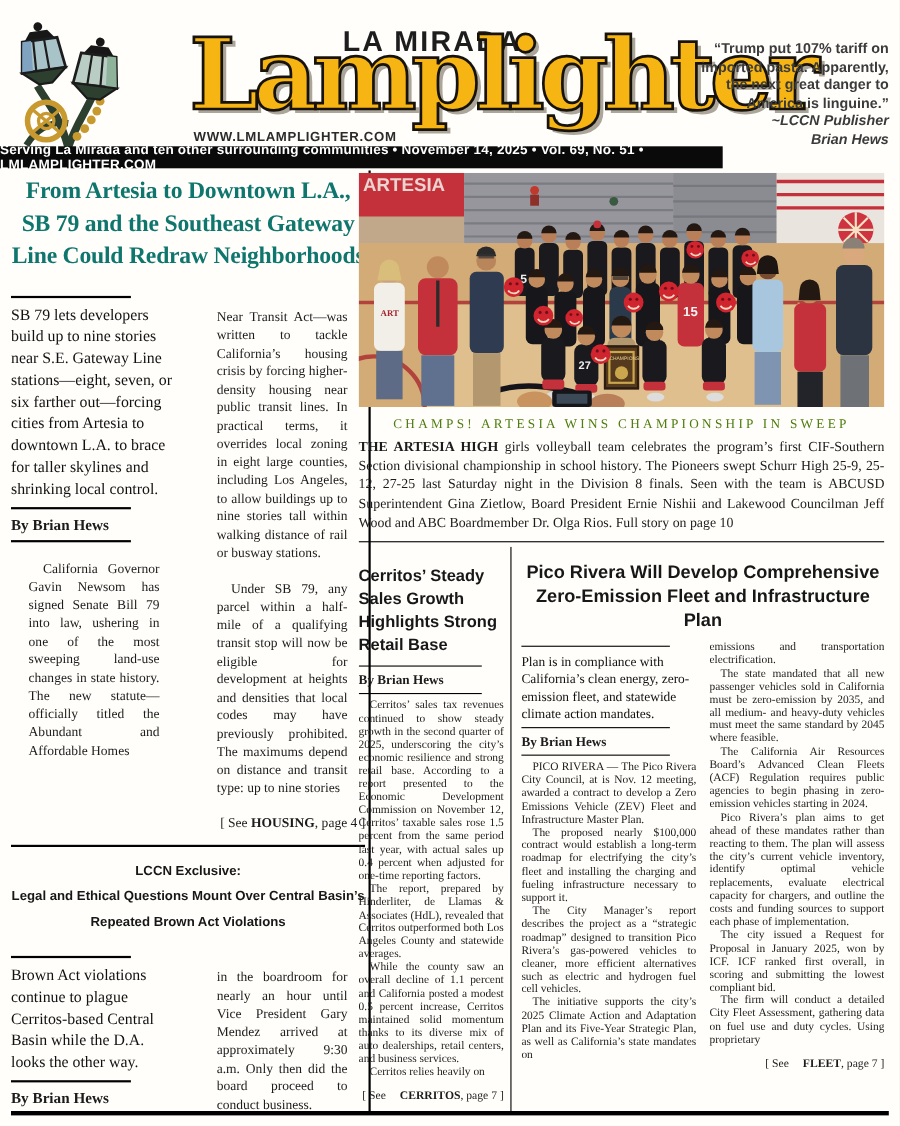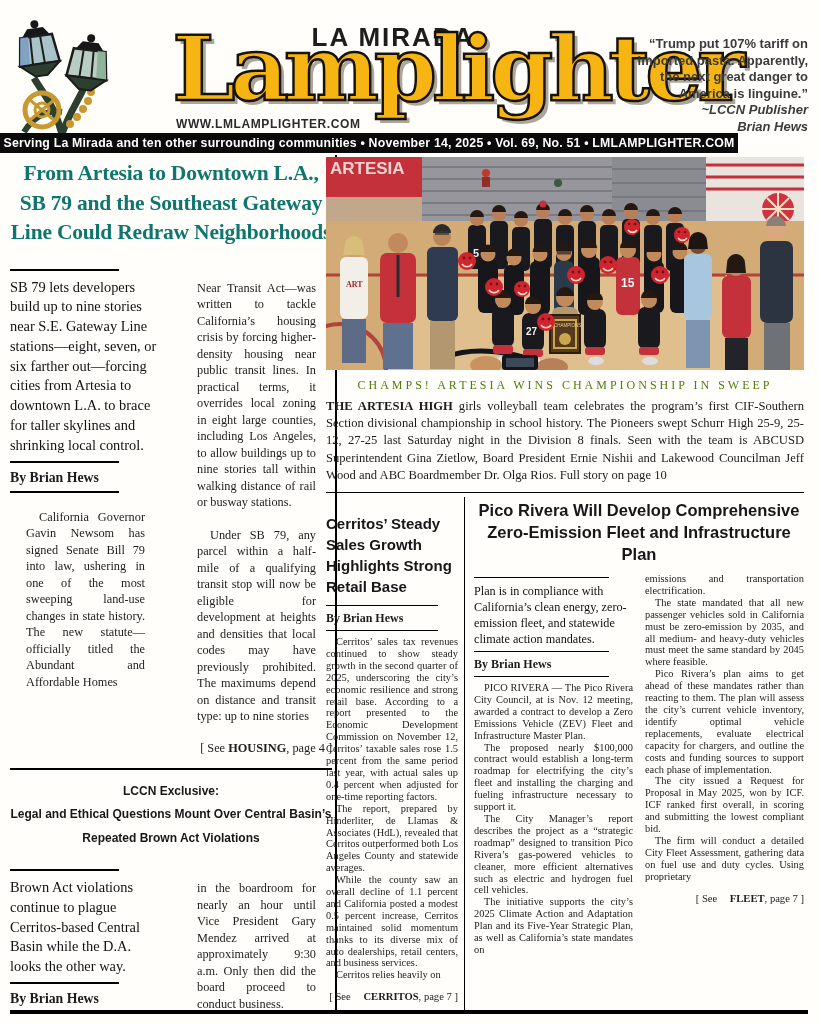--- a/index.html
+++ b/index.html
@@ -13,21 +13,21 @@
   .nameplate{position:absolute;left:146px;top:18px;width:620px;text-align:center;
              font-family:"DejaVu Serif",serif;font-weight:700;font-size:90px;line-height:100px;
              color:#f6b513;-webkit-text-stroke:2.5px #17130c;letter-spacing:-5px;
              text-shadow:4px 4px 0 rgba(45,35,8,.40);}
   .site-url{position:absolute;left:176px;top:117px;font-family:"Liberation Sans",sans-serif;
             font-weight:600;font-size:12px;letter-spacing:.6px;color:#2b2b2b;}
   .pub-quote{position:absolute;right:10px;top:36px;width:182px;text-align:right;
              font-family:"Liberation Sans",sans-serif;font-weight:700;font-size:13px;line-height:16.5px;color:#3b3b3b;}
   .pub-quote .attr{font-style:italic;}
   
-  .banner{position:absolute;left:0;top:133px;width:738px;height:20px;background:#0a0a0a;
+  .banner{position:absolute;left:0;top:133px;width:657px;height:20px;background:#0a0a0a;
           display:flex;align-items:center;justify-content:center;
           font-family:"Liberation Sans",sans-serif;font-weight:700;font-size:12.3px;color:#fff;letter-spacing:.2px;}
   
   .vrule-left{position:absolute;left:335px;top:155px;width:1.5px;height:857px;background:#000;}
   .bottom-rule{position:absolute;left:10px;top:1010px;width:798px;height:4px;background:#000;}
   
   .left-block{position:absolute;left:10px;top:157px;width:322px;height:853px;overflow:hidden;}
   .hl-1{font-family:Liberation Serif, serif;font-weight:700;font-size:21.5px;line-height:29.5px;
         letter-spacing:-.2px;text-align:center;color:#0f766e;margin:2px 0 16px;}
   .cols{display:flex;gap:20px;}
@@ -48,21 +48,21 @@
   .champs-head{margin-top:8px;text-align:center;font-family:"Liberation Serif",serif;
                font-size:12px;letter-spacing:3px;color:#4d7c0f;font-weight:400;}
   .caption{margin-top:5px;font-size:12.6px;line-height:17.2px;text-align:justify;}
   .caption b{font-weight:700;}
   .row-rule{border-top:1.5px solid #000;margin:8px 0 0;}
   .stories-row{display:flex;margin-top:4px;height:528px;overflow:hidden;}
   .col-a{width:132px;padding-right:6px;}
   .pico-wrap{flex:1;border-left:1.5px solid #000;padding-left:9px;}
   .hl-c{font-family:"Liberation Sans",sans-serif;font-weight:700;font-size:15px;line-height:21px;color:#171717;margin:16px 0 8px;}
   .hl-p{font-family:"Liberation Sans",sans-serif;font-weight:700;font-size:16.5px;line-height:22px;
-        text-align:center;color:#171717;margin:2px 0 8px;}
+        text-align:center;color:#171717;margin:12px 0 8px;}
   .tag-rule-sm{border-top:1.6px solid #000;width:85%;margin:4px 0 5px;}
   .deck-sm{font-size:12.2px;line-height:16px;color:#111;}
   .byline-sm{font-weight:700;font-size:12px;margin:1px 0;}
   .body-sm p{margin:0;font-size:10.4px;line-height:11.9px;text-align:justify;text-indent:10px;}
   .body-sm p.cont{text-indent:0;}
   .jump-sm{margin-top:10px;text-align:right;font-size:10.6px;}
   .jump-sm b{font-weight:700;padding-left:10px;}
   .pico-cols{display:flex;gap:12px;}
   .pico-col{flex:1;}
 </style>
@@ -456,22 +456,23 @@
                 <p>The City Manager’s report describes the project as a “strategic roadmap” designed to transition Pico Rivera’s gas-powered vehicles to cleaner, more efficient alternatives such as electric and hydrogen fuel cell vehicles.</p>
                 <p>The initiative supports the city’s 2025 Climate Action and Adaptation Plan and its Five-Year Strategic Plan, as well as California’s state mandates on</p>
               </div>
           </div>
           <div class="pico-col">
             <div class="body-sm">
               <p class="cont">emissions and transportation electrification.</p>
             </div>
             <div class="body-sm">
                 <p>The state mandated that all new passenger vehicles sold in California must be zero-emission by 2035, and all medium- and heavy-duty vehicles must meet the same standard by 2045 where feasible.</p>
+                <p>The California Air Resources Board’s Advanced Clean Fleets (ACF) Regulation requires public agencies to begin phasing in zero-emission vehicles starting in 2024.</p>
                 <p>Pico Rivera’s plan aims to get ahead of these mandates rather than reacting to them. The plan will assess the city’s current vehicle inventory, identify optimal vehicle replacements, evaluate electrical capacity for chargers, and outline the costs and funding sources to support each phase of implementation.</p>
-                <p>The city issued a Request for Proposal in May 2025, won by ICF. ICF ranked first overall, in scoring and submitting the lowest compliant bid.</p>
+                <p>The city issued a Request for Proposal in January 2025, won by ICF. ICF ranked first overall, in scoring and submitting the lowest compliant bid.</p>
                 <p>The firm will conduct a detailed City Fleet Assessment, gathering data on fuel use and duty cycles. Using proprietary</p>
               </div>
             <div class="jump-sm">
               <span>[ See </span><b>FLEET</b><span>, page 7 ]</span>
             </div>
           </div>
         </div>
       </div>
 
     </div>

